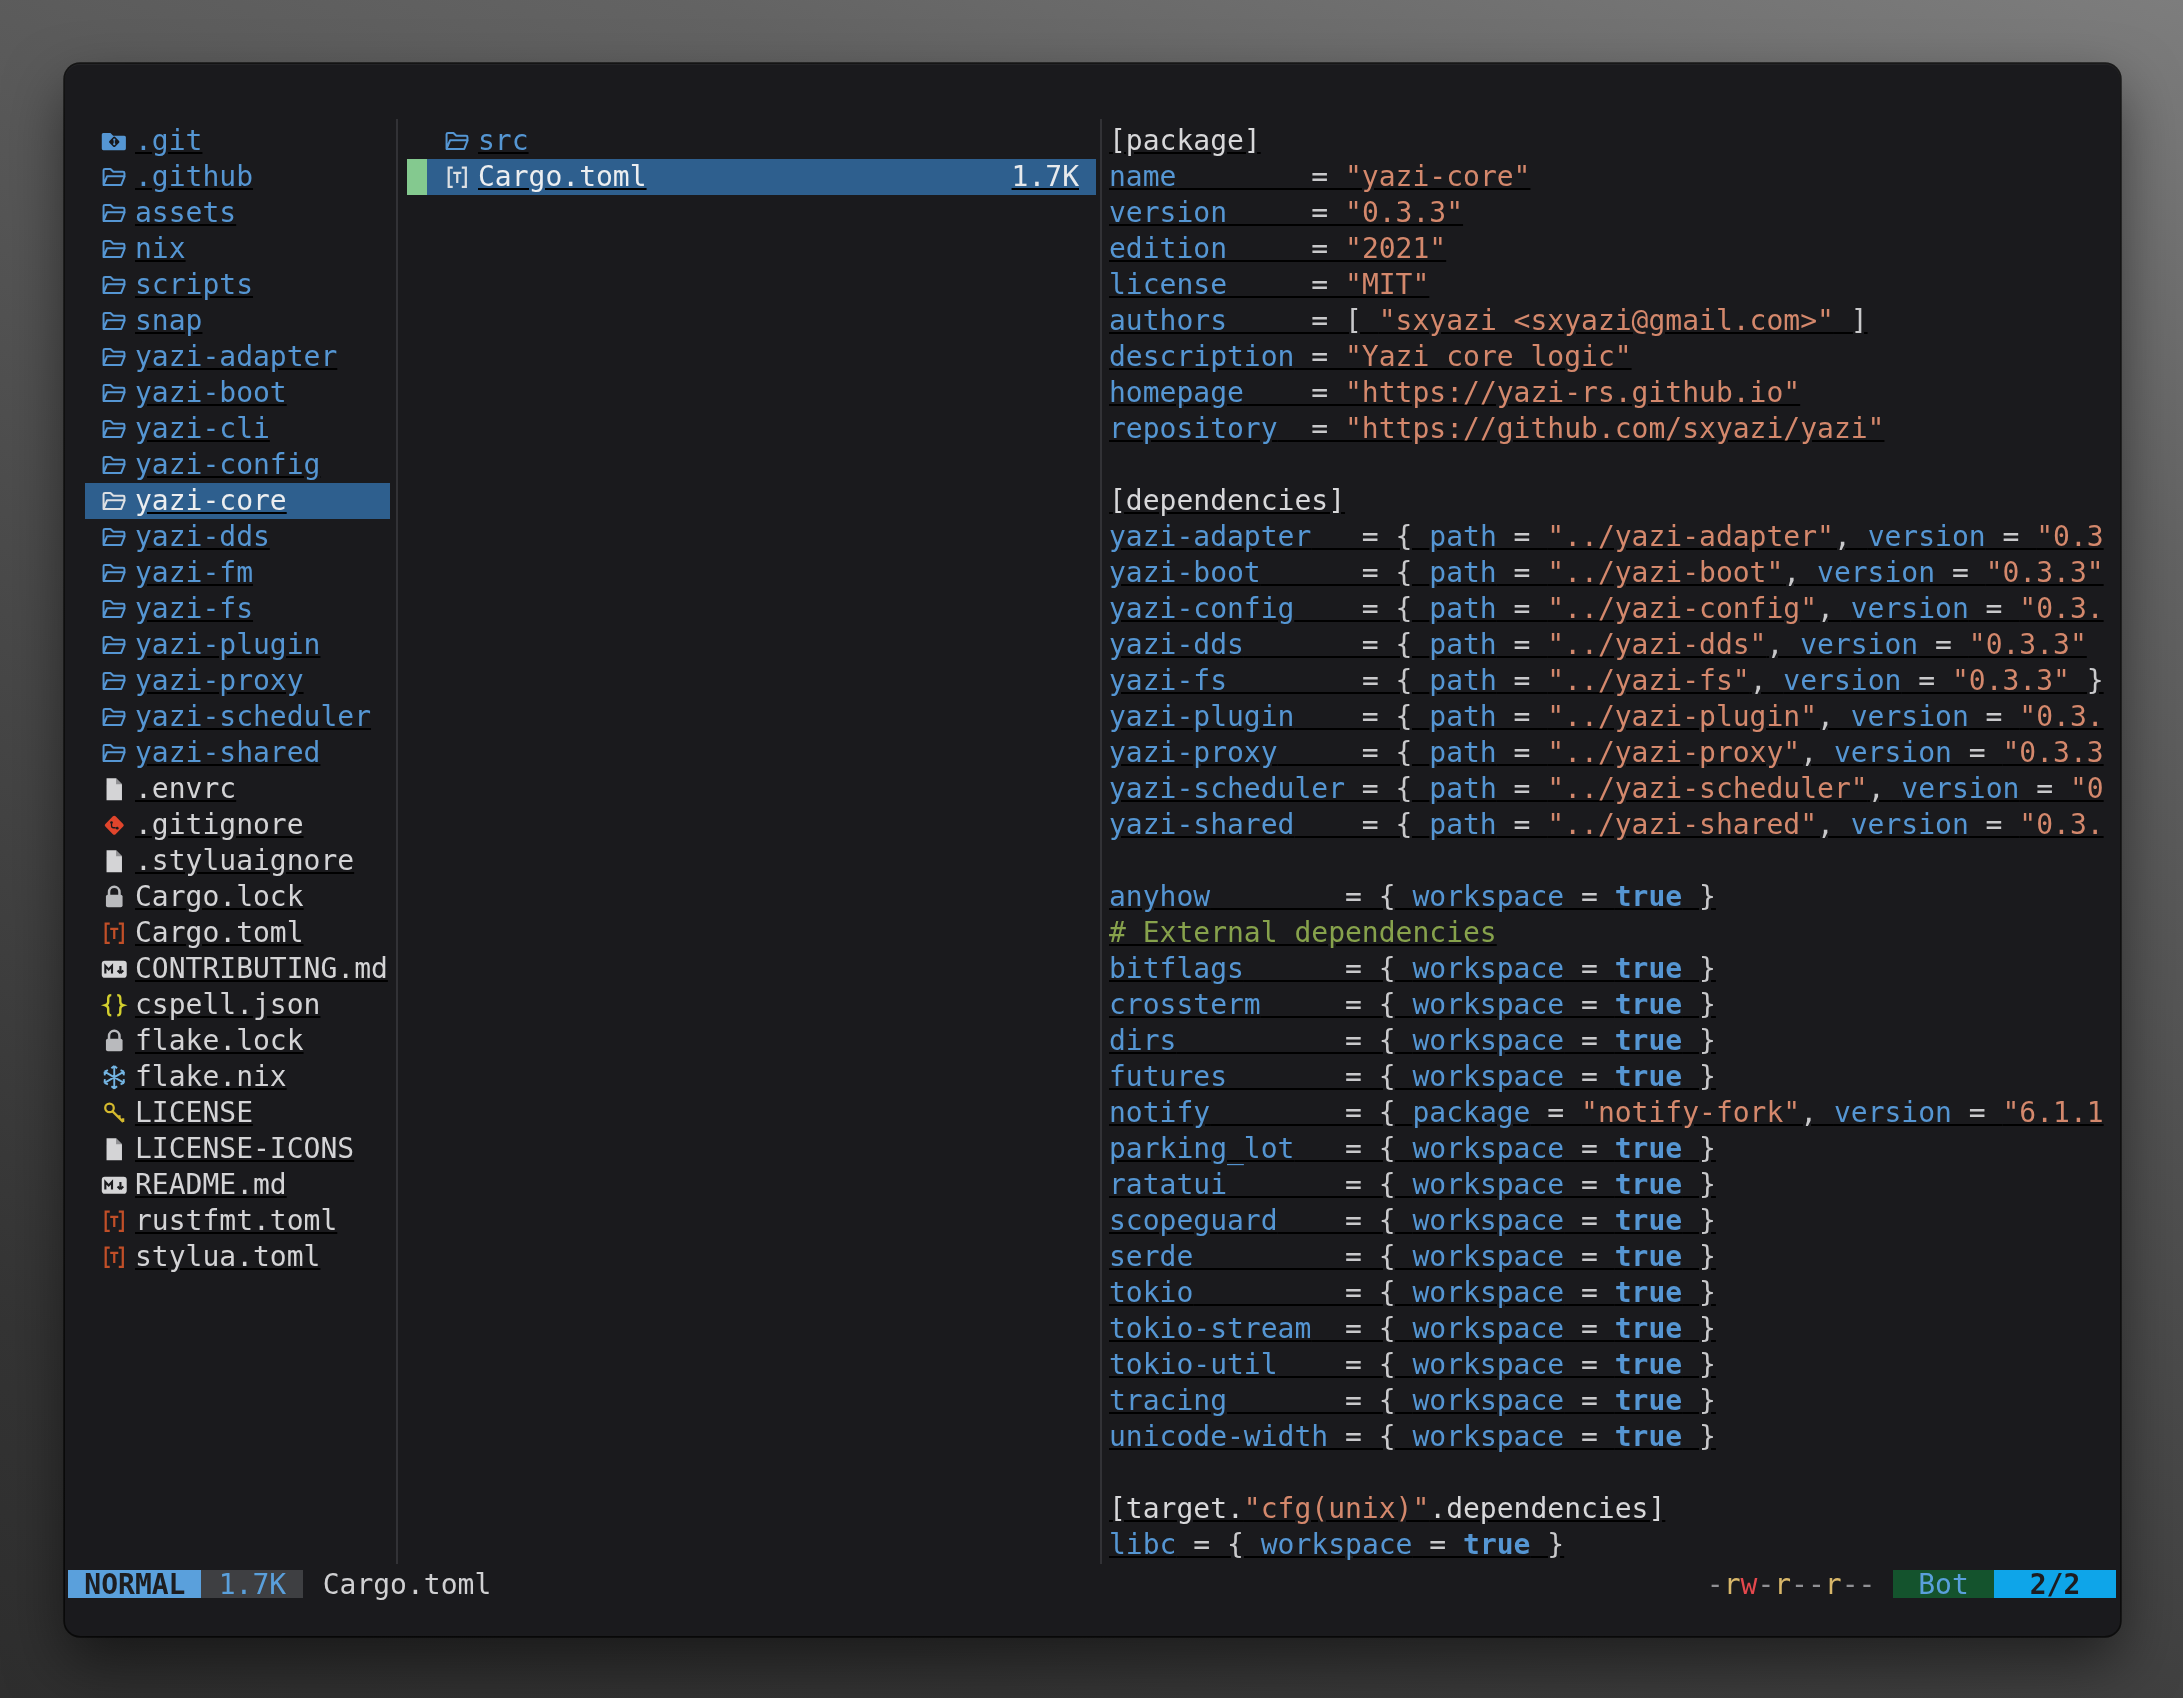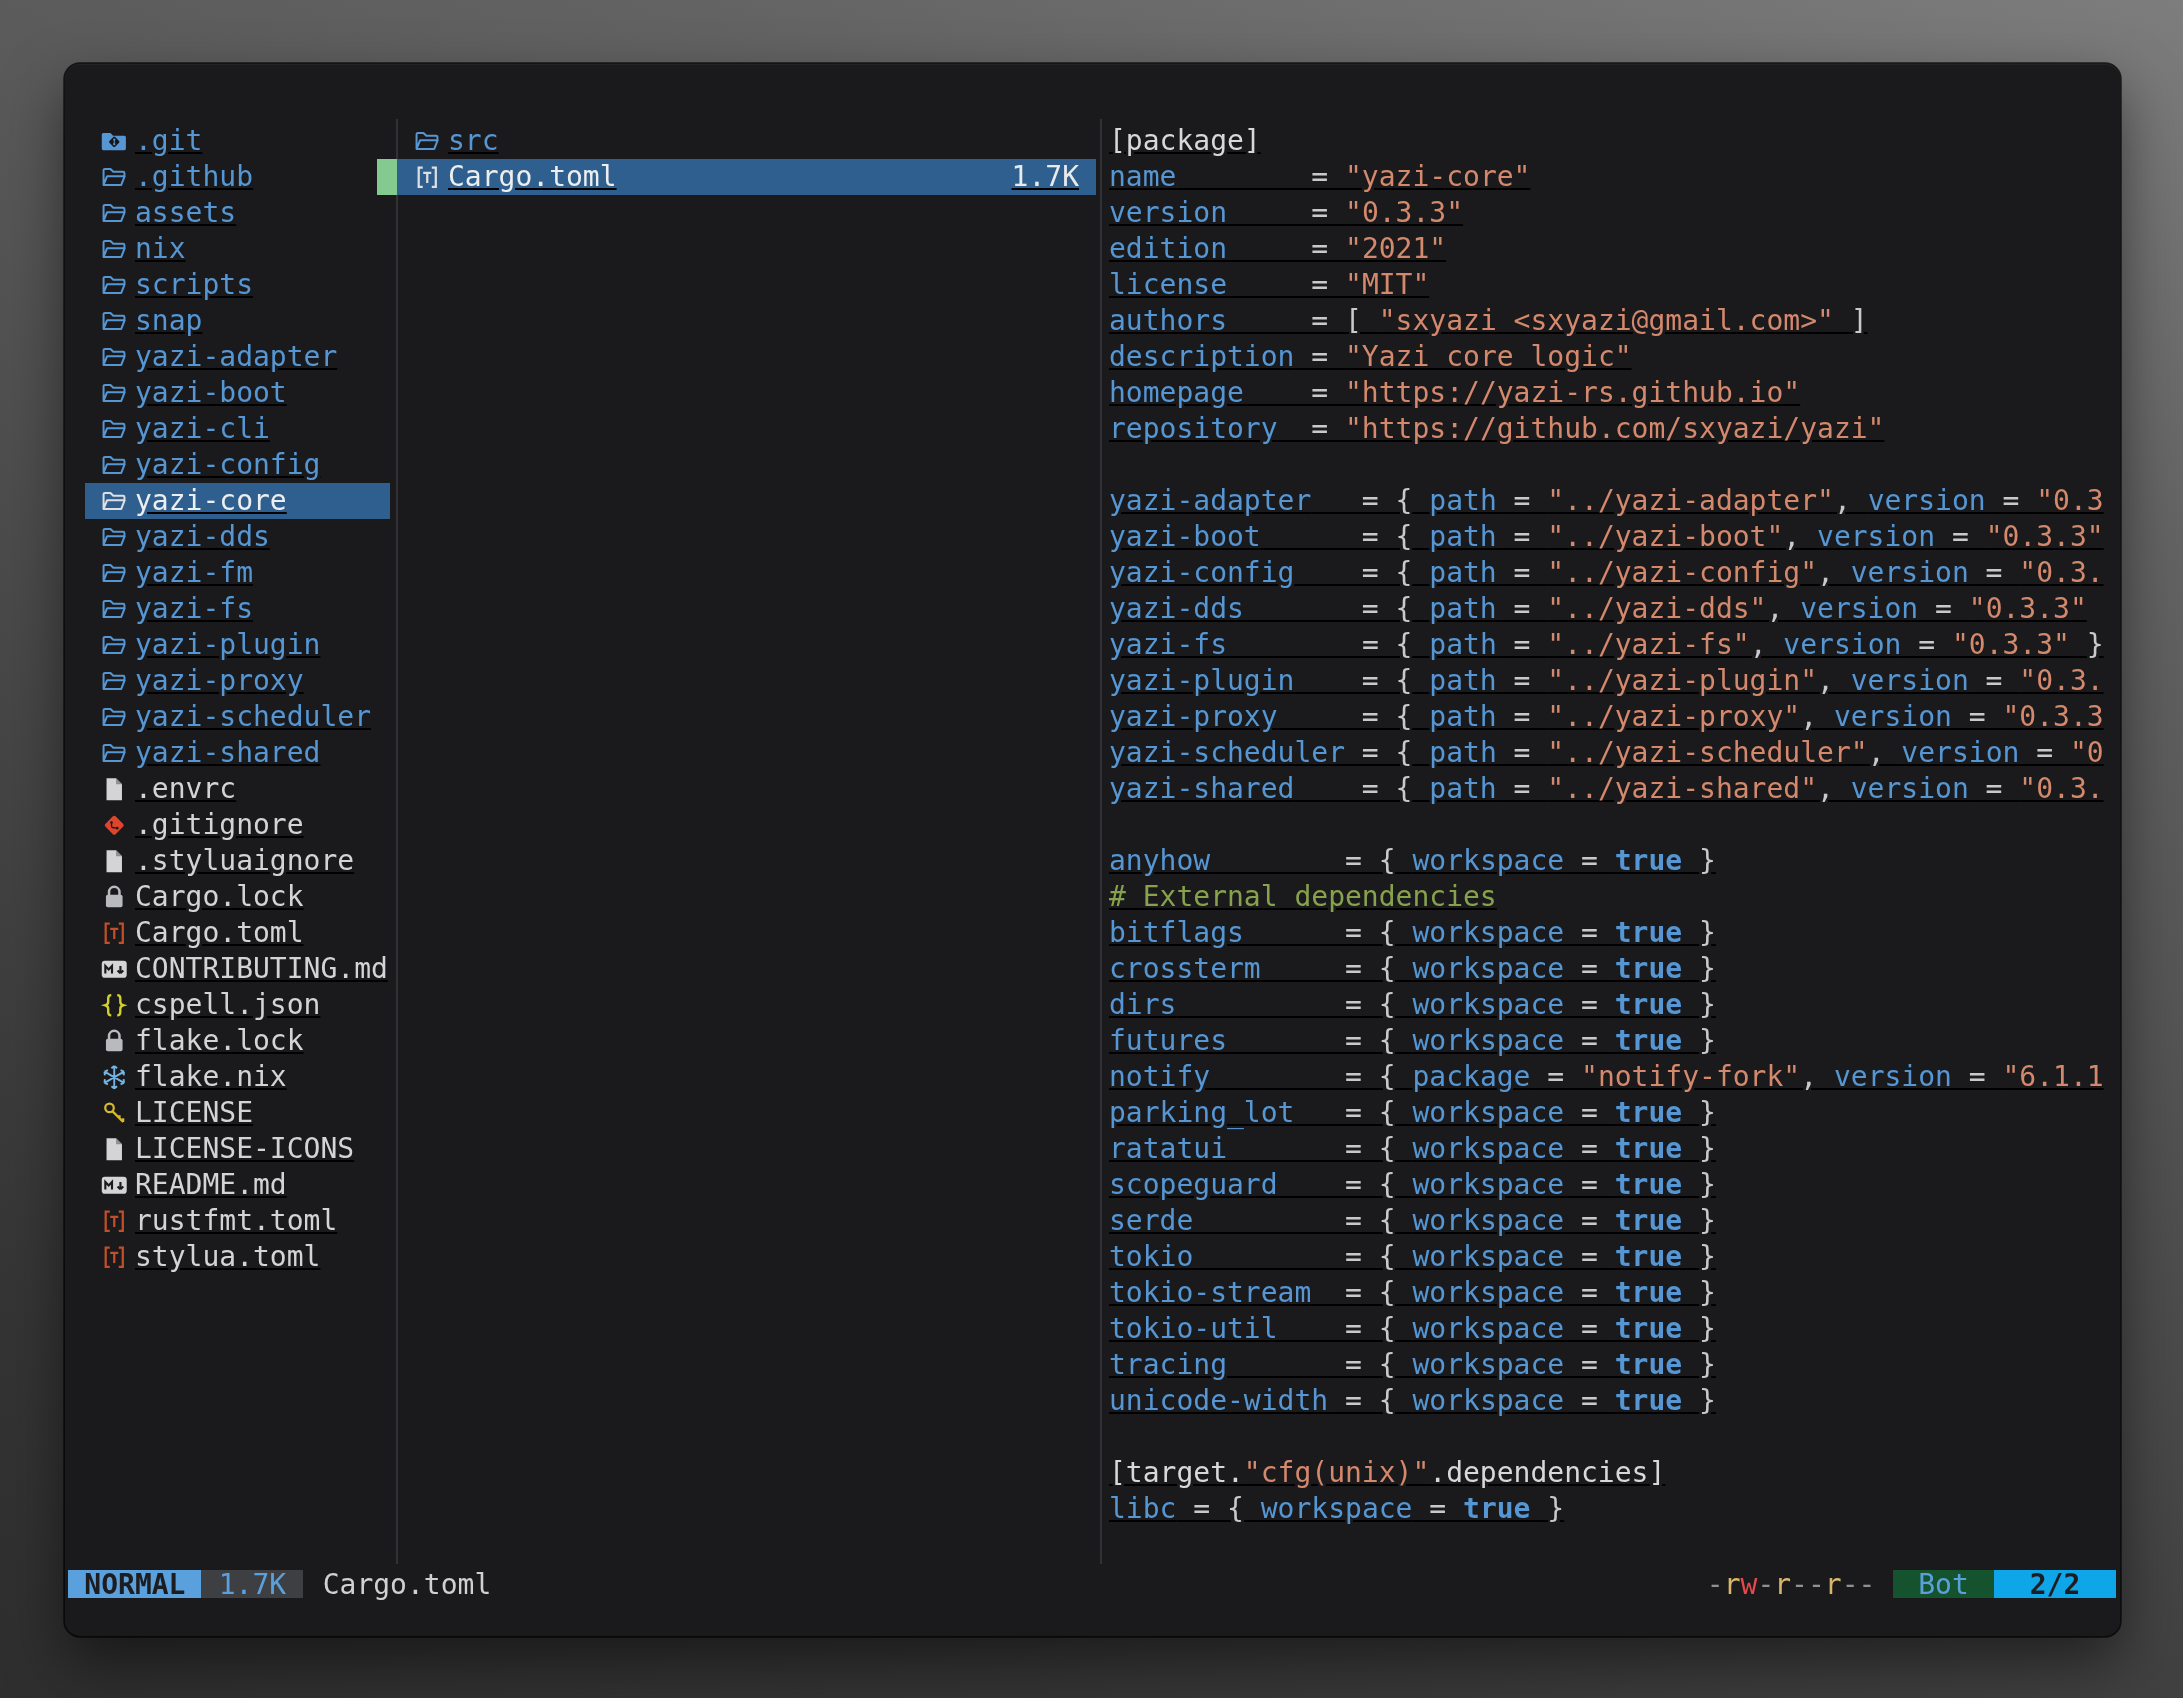--- a/index.html
+++ b/index.html
@@ -16,21 +16,21 @@
   }
   .vdivider{ position:absolute; top:55px; width:1.7px; height:1445px; background:#323236; }
   .d1{ left:331px; } .d2{ left:1035px; }
 
   .pane{ position:absolute; top:59px; font-size:28px; line-height:36px;text-decoration:underline; }
   .sidebar{ left:20px;  width:305px;  height:1445px; }
   .middle { left:332px; width:699px;  height:1445px; }
   .preview{ left:1044px;width:1007px; height:1445px; overflow:hidden; }
 
   .frow{ position:relative; display:flex; align-items:center; height:36px; padding-left:15px; }
-  .middle .frow{ padding-left:16px; }
+  .middle .frow{ padding-left:16px;margin-left:30px; }
   .frow .icon{ width:35px; height:36px; display:inline-flex; align-items:center; flex:none; }
   .frow .icon svg{ width:28.5px; height:28.5px; }
   .flabel{ white-space:pre; }
   .kind-dir  .flabel{ color:#5596d3; }
   .kind-file .flabel{ color:#d4d4d6; }
   .frow.selected{ background:#2e5f8e; }
   .frow.selected .flabel{ color:#eceef0; }
   .frow.selected .icon{ color:#dde0e3 !important; }
   .fsize{ margin-left:auto; margin-right:17px; color:#e8eaec; }
   .marker{ position:absolute; left:-20px; top:0; width:20px; height:36px; background:#84c98f; }
@@ -385,20 +385,21 @@
         <div class="pline"><span class="tok-sec">[package]</span></div>
         <div class="pline"><span class="tok-key">name</span><span class="tok-pun">        = </span><span class="tok-str">"yazi-core"</span></div>
         <div class="pline"><span class="tok-key">version</span><span class="tok-pun">     = </span><span class="tok-str">"0.3.3"</span></div>
         <div class="pline"><span class="tok-key">edition</span><span class="tok-pun">     = </span><span class="tok-str">"2021"</span></div>
         <div class="pline"><span class="tok-key">license</span><span class="tok-pun">     = </span><span class="tok-str">"MIT"</span></div>
         <div class="pline"><span class="tok-key">authors</span><span class="tok-pun">     = [ </span><span class="tok-str">"sxyazi &lt;sxyazi@gmail.com&gt;"</span><span class="tok-pun"> ]</span></div>
         <div class="pline"><span class="tok-key">description</span><span class="tok-pun"> = </span><span class="tok-str">"Yazi core logic"</span></div>
         <div class="pline"><span class="tok-key">homepage</span><span class="tok-pun">    = </span><span class="tok-str">"https://yazi-rs.github.io"</span></div>
         <div class="pline"><span class="tok-key">repository</span><span class="tok-pun">  = </span><span class="tok-str">"https://github.com/sxyazi/yazi"</span></div>
         <div class="pline"></div>
+        <div class="pline"><span class="tok-sec">[dependencies]</span></div>
         <div class="pline"><span class="tok-key">yazi-adapter</span><span class="tok-pun">   = { </span><span class="tok-key">path</span><span class="tok-pun"> = </span><span class="tok-str">"../yazi-adapter"</span><span class="tok-pun">, </span><span class="tok-key">version</span><span class="tok-pun"> = </span><span class="tok-str">"0.3</span></div>
         <div class="pline"><span class="tok-key">yazi-boot</span><span class="tok-pun">      = { </span><span class="tok-key">path</span><span class="tok-pun"> = </span><span class="tok-str">"../yazi-boot"</span><span class="tok-pun">, </span><span class="tok-key">version</span><span class="tok-pun"> = </span><span class="tok-str">"0.3.3"</span></div>
         <div class="pline"><span class="tok-key">yazi-config</span><span class="tok-pun">    = { </span><span class="tok-key">path</span><span class="tok-pun"> = </span><span class="tok-str">"../yazi-config"</span><span class="tok-pun">, </span><span class="tok-key">version</span><span class="tok-pun"> = </span><span class="tok-str">"0.3.</span></div>
         <div class="pline"><span class="tok-key">yazi-dds</span><span class="tok-pun">       = { </span><span class="tok-key">path</span><span class="tok-pun"> = </span><span class="tok-str">"../yazi-dds"</span><span class="tok-pun">, </span><span class="tok-key">version</span><span class="tok-pun"> = </span><span class="tok-str">"0.3.3"</span></div>
         <div class="pline"><span class="tok-key">yazi-fs</span><span class="tok-pun">        = { </span><span class="tok-key">path</span><span class="tok-pun"> = </span><span class="tok-str">"../yazi-fs"</span><span class="tok-pun">, </span><span class="tok-key">version</span><span class="tok-pun"> = </span><span class="tok-str">"0.3.3"</span><span class="tok-pun"> }</span></div>
         <div class="pline"><span class="tok-key">yazi-plugin</span><span class="tok-pun">    = { </span><span class="tok-key">path</span><span class="tok-pun"> = </span><span class="tok-str">"../yazi-plugin"</span><span class="tok-pun">, </span><span class="tok-key">version</span><span class="tok-pun"> = </span><span class="tok-str">"0.3.</span></div>
         <div class="pline"><span class="tok-key">yazi-proxy</span><span class="tok-pun">     = { </span><span class="tok-key">path</span><span class="tok-pun"> = </span><span class="tok-str">"../yazi-proxy"</span><span class="tok-pun">, </span><span class="tok-key">version</span><span class="tok-pun"> = </span><span class="tok-str">"0.3.3</span></div>
         <div class="pline"><span class="tok-key">yazi-scheduler</span><span class="tok-pun"> = { </span><span class="tok-key">path</span><span class="tok-pun"> = </span><span class="tok-str">"../yazi-scheduler"</span><span class="tok-pun">, </span><span class="tok-key">version</span><span class="tok-pun"> = </span><span class="tok-str">"0</span></div>
         <div class="pline"><span class="tok-key">yazi-shared</span><span class="tok-pun">    = { </span><span class="tok-key">path</span><span class="tok-pun"> = </span><span class="tok-str">"../yazi-shared"</span><span class="tok-pun">, </span><span class="tok-key">version</span><span class="tok-pun"> = </span><span class="tok-str">"0.3.</span></div>
         <div class="pline"></div>

